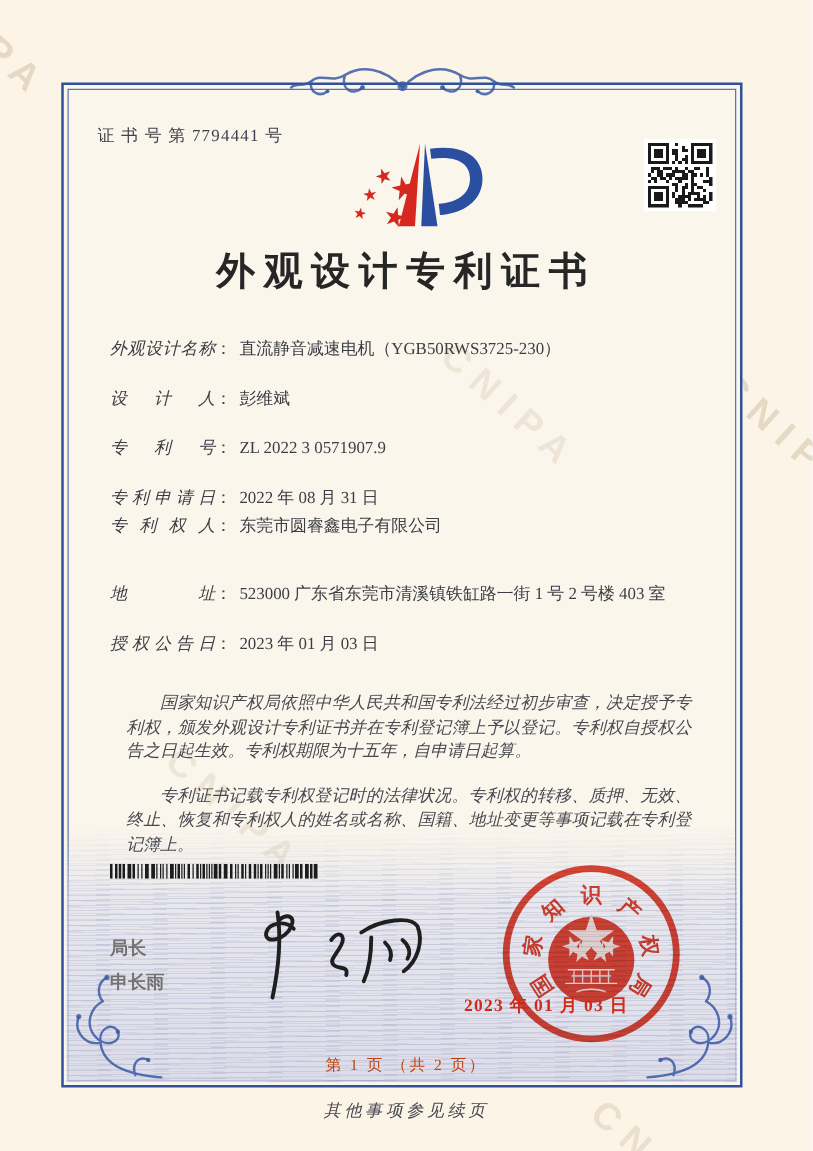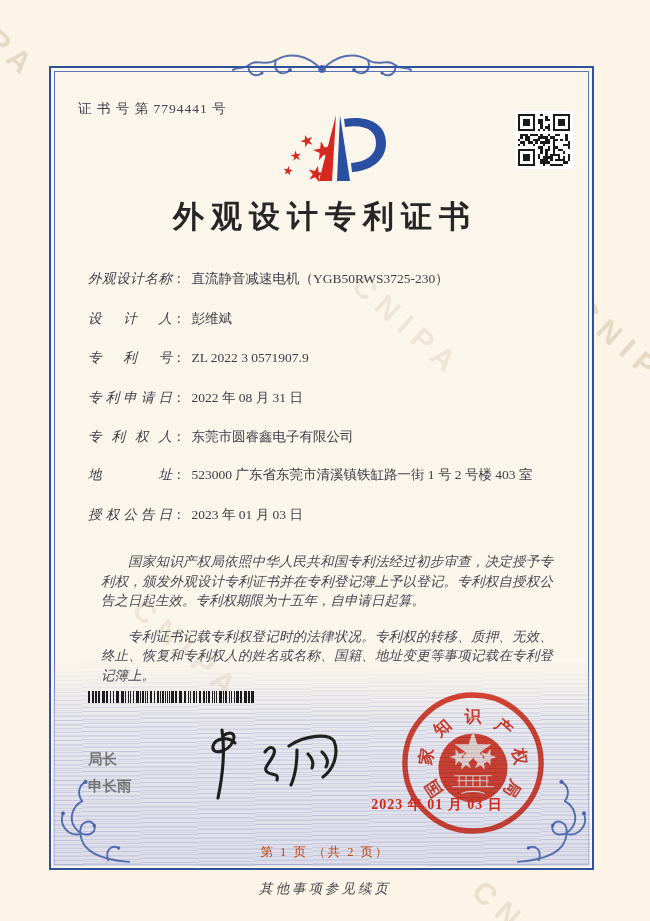--- a/index.html
+++ b/index.html
@@ -51,21 +51,21 @@
   .qr svg{display:block;width:52px;height:52px;}
   .doc-title{
     position:absolute;left:0;top:196px;width:100%;text-align:center;
     font-size:31px;font-weight:bold;letter-spacing:7px;color:#262626;z-index:5;
   }
   
   .fields{position:absolute;left:88px;top:0;width:480px;z-index:5;font-size:13.5px;color:#3c3d44;}
   .f-row{position:absolute;left:0;white-space:nowrap;}
   .f-label{display:inline-block;width:84px;text-align:justify;text-align-last:justify;vertical-align:bottom;font-style:italic;}
   .f-colon{margin-right:6px;}
-  .r1{top:270px}.r2{top:310px}.r3{top:349px}.r4{top:389px}.r5{top:428px}.r6{top:466px}.r7{top:506px}
+  .r1{top:270px}.r2{top:310px}.r3{top:349px}.r4{top:389px}.r5{top:412px}.r6{top:466px}.r7{top:506px}
   .grant-right{position:absolute;left:297px;top:0;white-space:nowrap;}
   .f-label-sm{display:inline-block;width:72px;text-align:justify;text-align-last:justify;}
   
   .law-text{
     position:absolute;left:85px;top:536px;width:484px;z-index:5;
     font-size:13.5px;line-height:19.5px;color:#474850;text-align:justify;
     font-style:italic;
   }
   .law-text p{margin:16px;text-indent:2em;}
   

